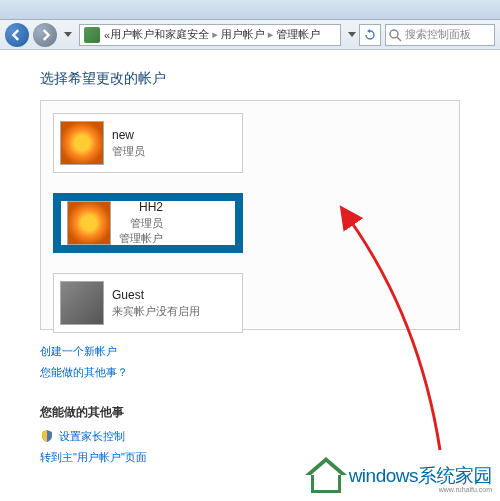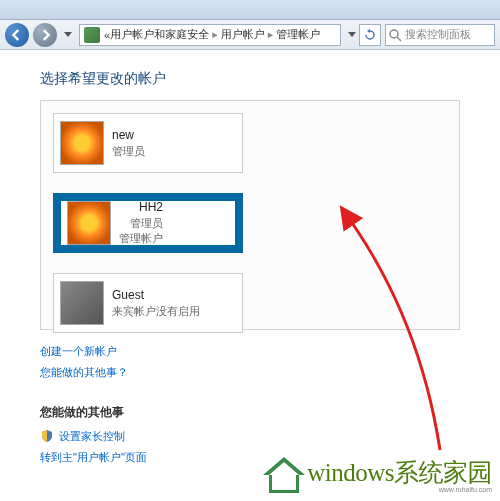--- a/index.html
+++ b/index.html
@@ -243,23 +243,23 @@
       position: absolute;
       top: 5px;
       left: 6px;
       width: 0;
       height: 0;
       border-left: 15px solid transparent;
       border-right: 15px solid transparent;
       border-bottom: 13px solid #fff;
     }
     .wm-text {
-      font-size: 25px;
-      color: #4d7c0f;
-      font-family: Liberation Serif, serif;
+      font-size: 19px;
+      color: #0369a1;
+      font-family: Liberation Sans, sans-serif;
       letter-spacing: -0.5px;
       line-height: 1;
     }
     .wm-sub {
       font-size: 7px;
       color: #888;
       text-align: right;
       margin-top: 1px;
     }
   </style>

